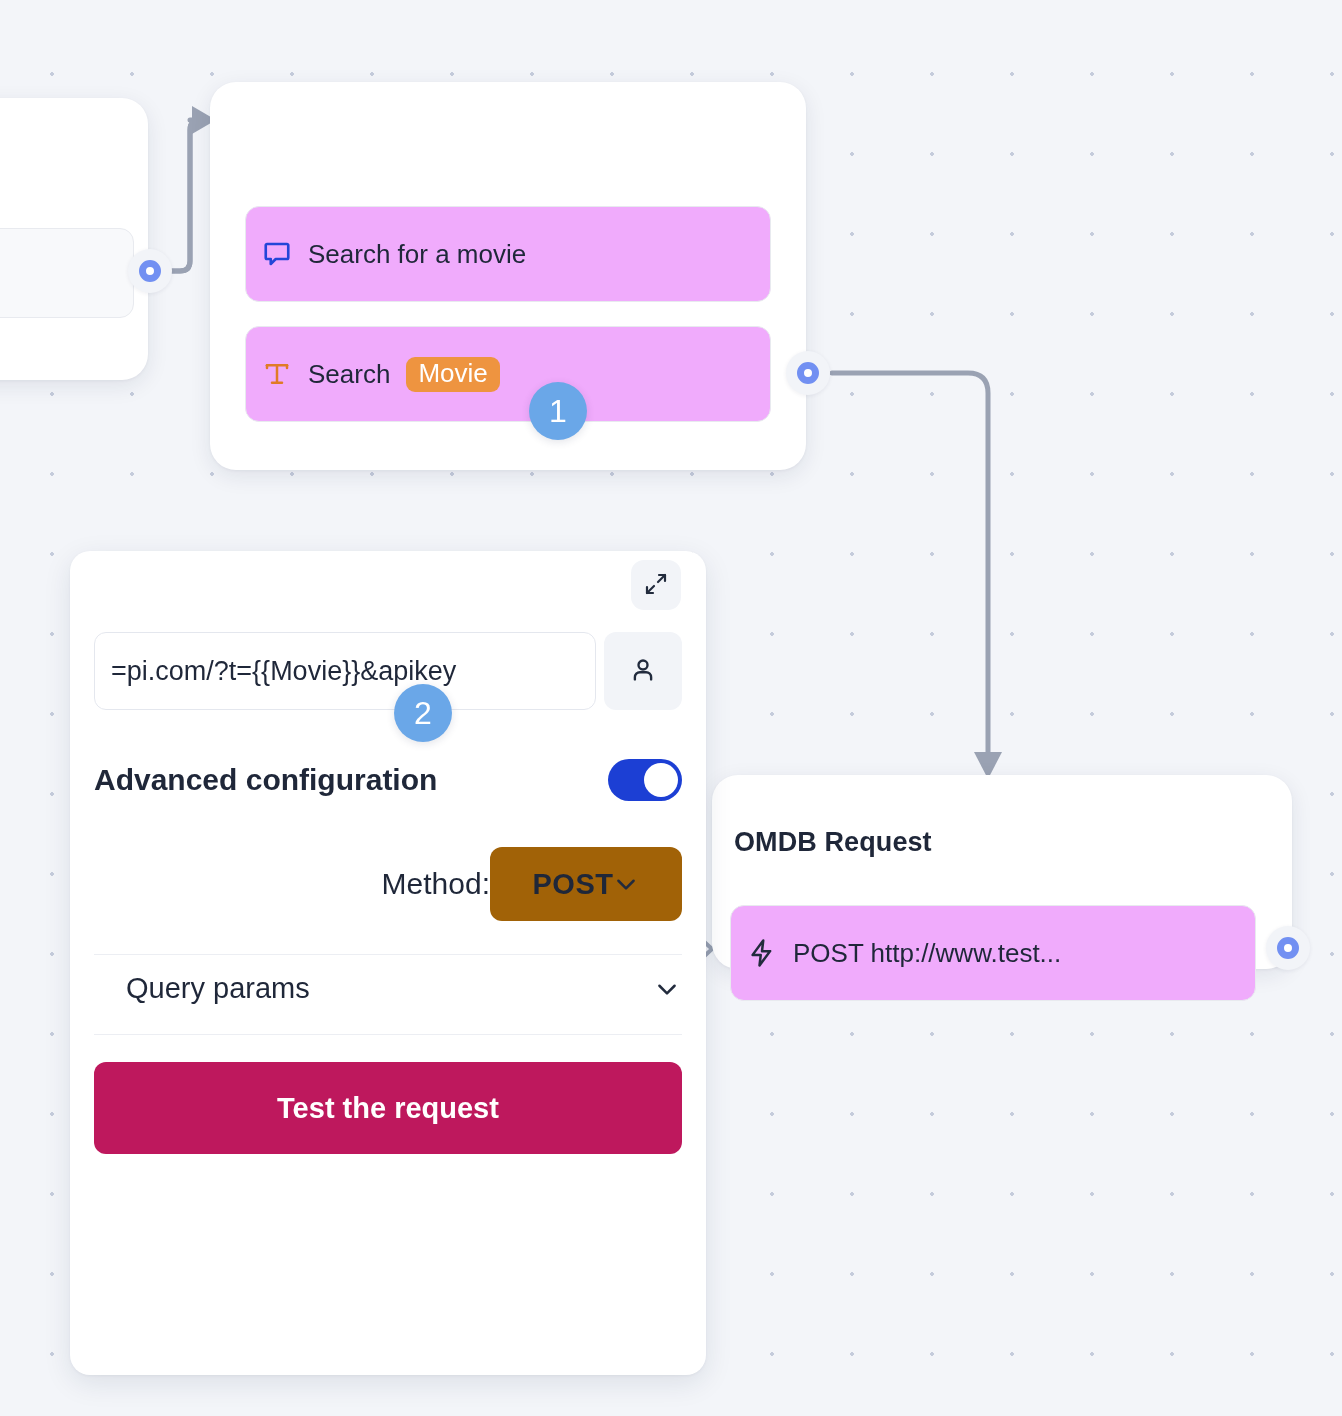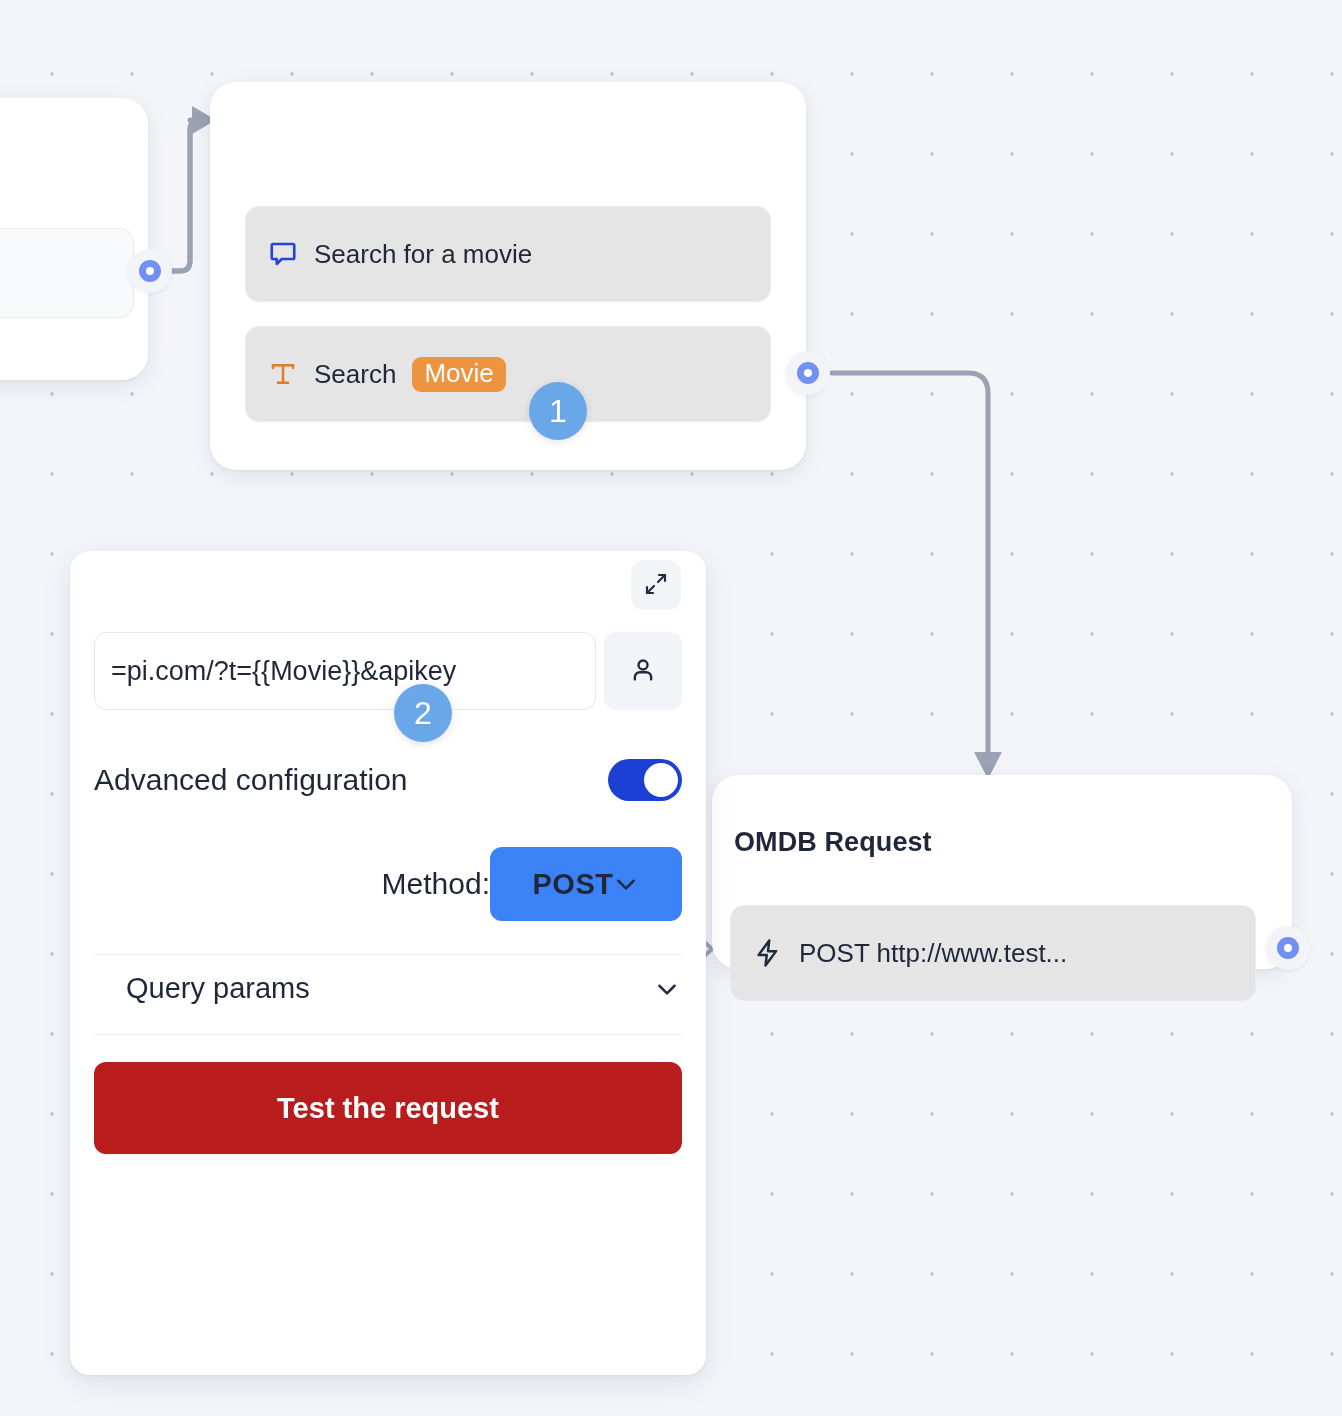--- a/index.html
+++ b/index.html
@@ -43,27 +43,27 @@
   .node-title {
     font-size: 27px;
     font-weight: 700;
     color: #1f2739;
     letter-spacing: .1px;
   }
   .node-row {
     display: flex;
     align-items: center;
     gap: 16px;
-    background: #e5e5e5;
+    background: #f0abfc;
     border: 1px solid #e8eaef;
     border-radius: 14px;
     box-sizing: border-box;
     font-size: 26px;
     color: #1f2739;
-    padding: 0 22px;
+    padding: 0 16px;
   }
   .node-row .ic {
     display: flex;
     align-items: center;
     justify-content: center;
     flex: 0 0 auto;
   }
 
   
   #node-prev {
@@ -220,21 +220,21 @@
     cursor: pointer;
     padding: 0;
   }
 
   .adv-row {
     display: flex;
     align-items: center;
     justify-content: space-between;
     margin-top: 49px;
   }
-  .adv-label { font-size: 30px; color: #1f2739; }
+  .adv-label { font-size: 30px; color: #1f2739; font-weight: bold; }
   #adv-toggle {
     width: 74px;
     height: 42px;
     border-radius: 21px;
     background: #1c3fd4;
     position: relative;
     border: none;
     padding: 0;
     cursor: pointer;
     flex: 0 0 auto;
@@ -253,21 +253,21 @@
   .method-row {
     display: flex;
     align-items: center;
     justify-content: flex-end;
     margin-top: 46px;
   }
   .method-label { font-size: 30px; color: #1f2739; }
   #method-select {
     width: 192px;
     height: 74px;
-    background: #3b82f6;
+    background: #a16207;
     border-radius: 12px;
     border: none;
     display: flex;
     align-items: center;
     justify-content: center;
     gap: 0;
     cursor: pointer;
     padding: 0;
   }
   #method-select .mval {
@@ -289,21 +289,21 @@
     box-sizing: border-box;
   }
   .acc-item:first-child { border-top: 1px solid #eceef3; }
   .acc-label { font-size: 29px; color: #1f2739; }
 
   #test-btn {
     display: block;
     width: 100%;
     height: 92px;
     margin-top: 27px;
-    background: #b91c1c;
+    background: #be185d;
     color: #ffffff;
     border: none;
     border-radius: 12px;
     font-family: "Liberation Sans", sans-serif;
     font-size: 29px;
     font-weight: 700;
     cursor: pointer;
   }
 
   .chev { display: block; }

